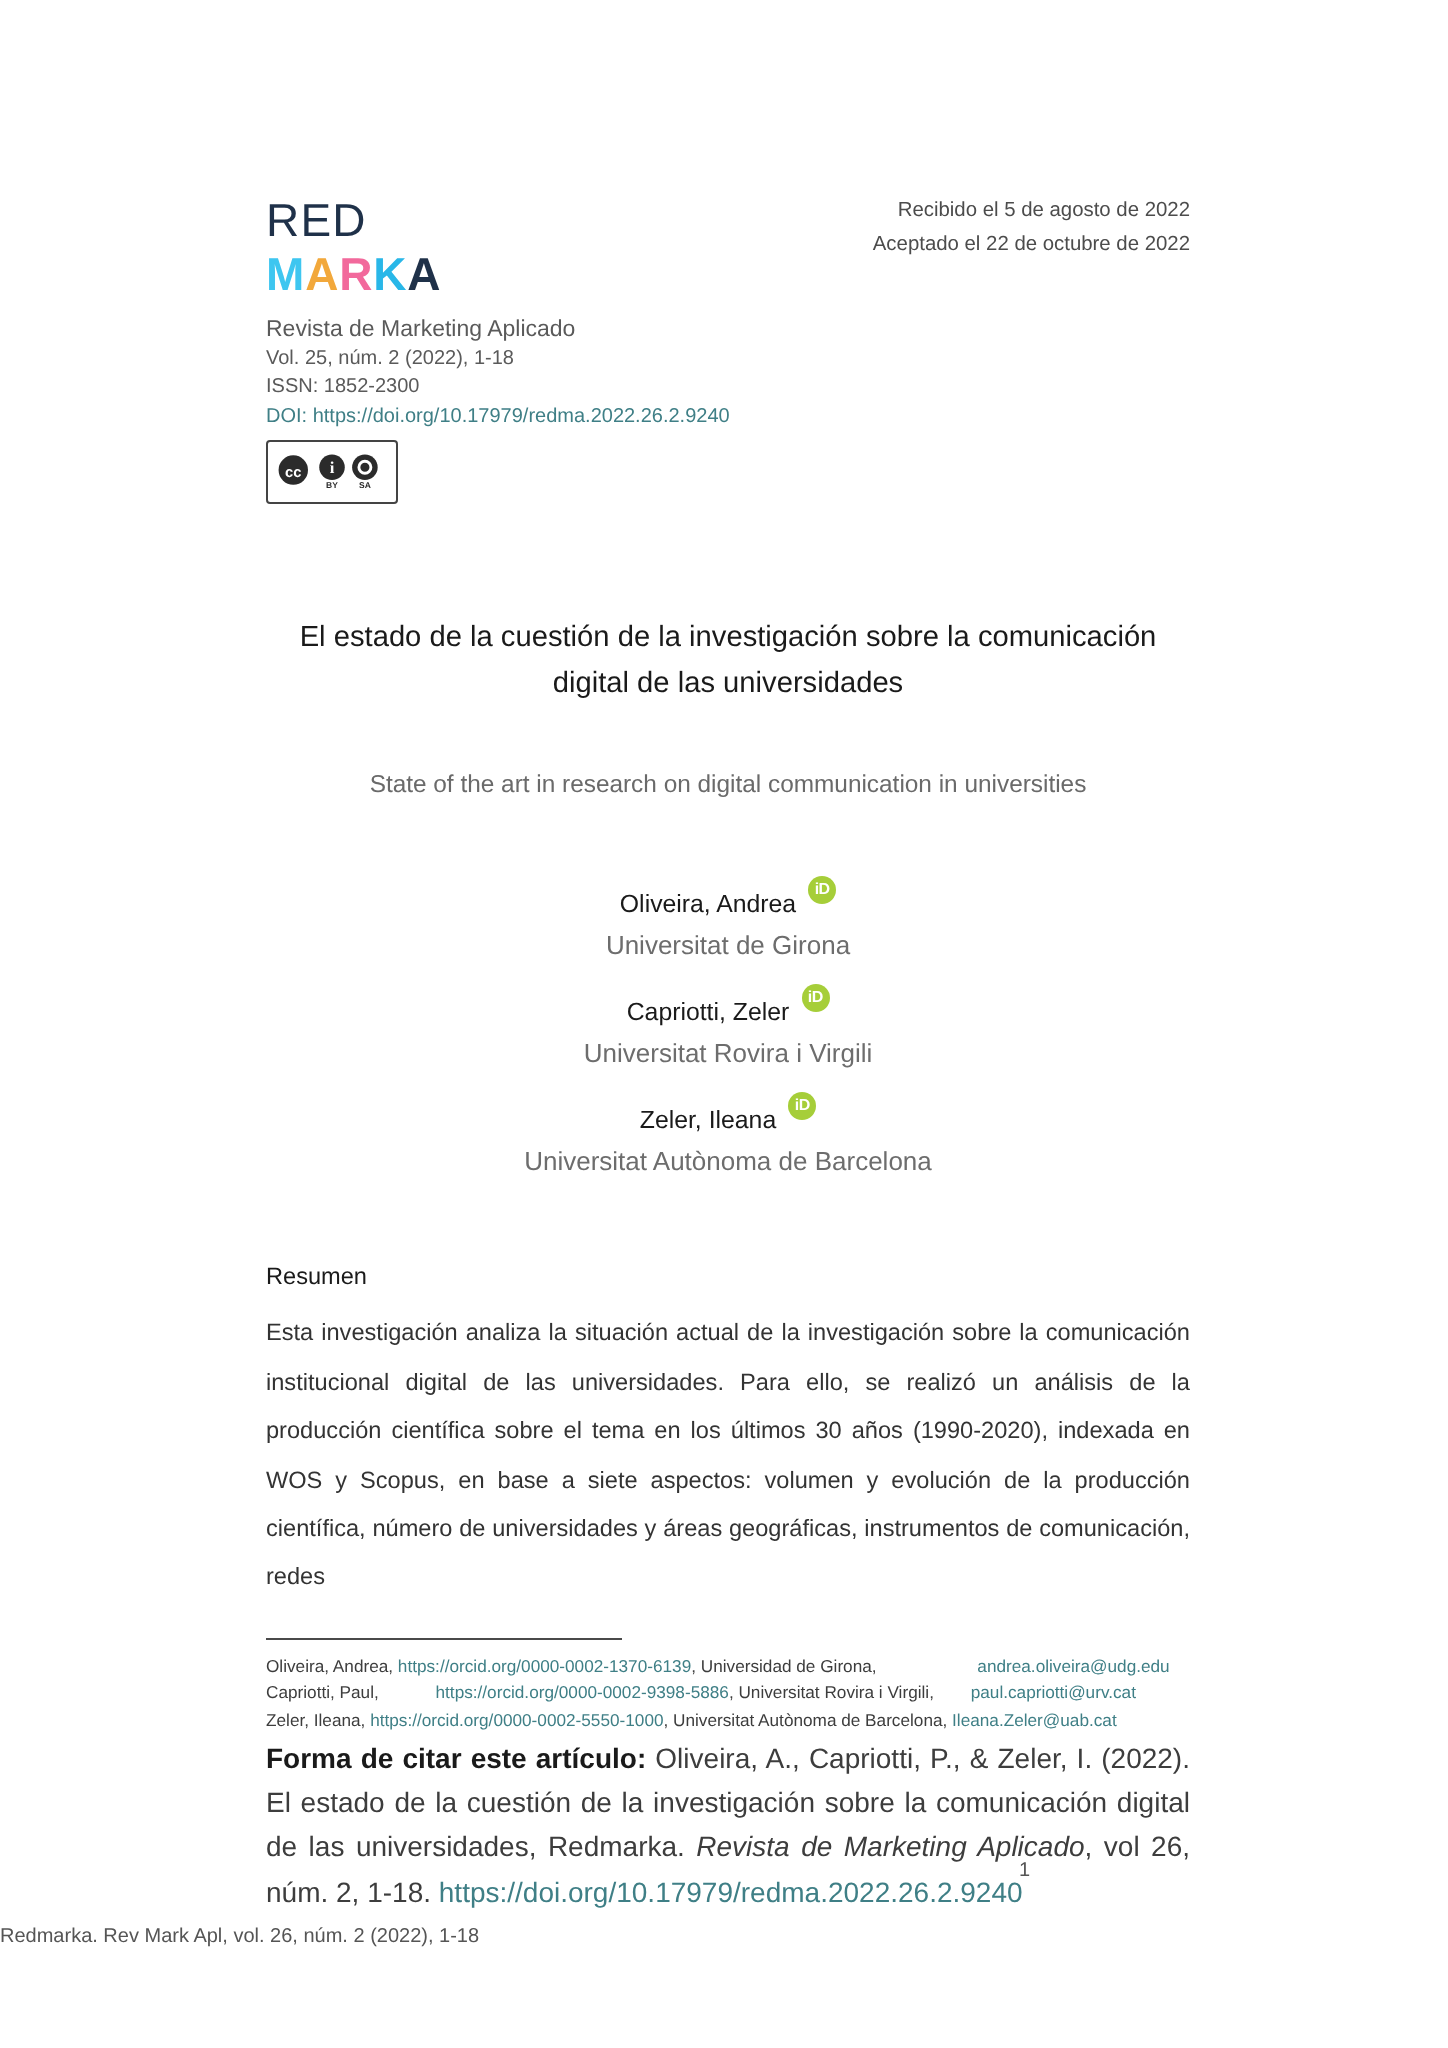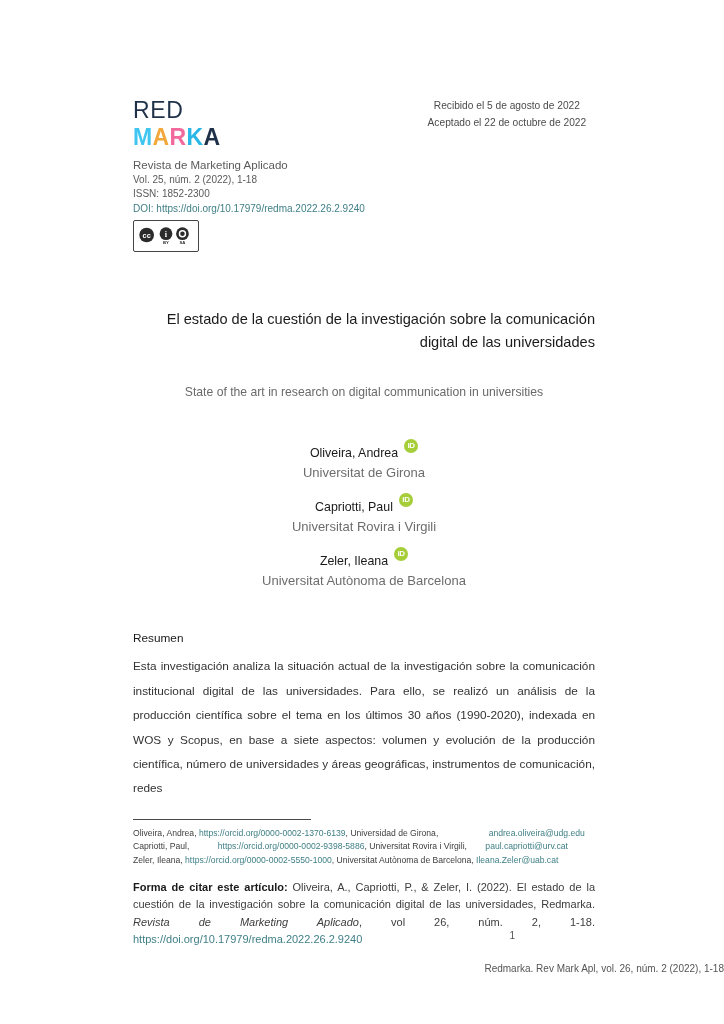--- a/index.html
+++ b/index.html
@@ -62,21 +62,21 @@
   .journal-line { font-size: 10px; color: #5a5a5a; line-height: 1.42; }
   .journal-line.doi { color: #3f7f86; }
 
   .head-row {
     display: flex;
     justify-content: space-between;
     align-items: flex-start;
   }
   .head-left { width: 300px; }
   .head-right {
-    text-align: center;
+    text-align: right;
     font-size: 10.2px;
     color: #4c4c4c;
     line-height: 1.62;
     padding-top: 82px;
     width: 185px;
   }
 
   
   .cc-badge {
     margin-top: 4px;
@@ -90,21 +90,21 @@
     padding: 15px 2px;
     box-sizing: border-box;
   }
   .cc-badge svg { display: block; }
 
   
   .title-es {
     margin-top: 56px;
     font-size: 14.6px;
     line-height: 1.62;
-    text-align: right;
+    text-align: center;
     color: #1a1a1a;
     font-weight: 400;
   }
   .title-en {
     margin-top: 28px;
     font-size: 12.2px;
     line-height: 1.5;
     text-align: center;
     color: #6a6a6a;
     font-weight: 400;
@@ -164,43 +164,42 @@
   }
   .footnotes {
     margin-top: 7px;
     font-size: 8.6px;
     line-height: 1.58;
     color: #3d3d3d;
     text-align: justify;
   }
   .footnotes .lnk { color: #3f7f86; }
   .cite-block {
-    margin-top: 11px;
-    font-size: 11px;
+    font-size: 14px;
     line-height: 1.6;
     color: #3d3d3d;
     text-align: justify;
   }
   .cite-block b { color: #1a1a1a; }
   .cite-block i { font-style: italic; }
 
   
   .page-number {
     position: absolute;
     right: 133px;
     top: 914px;
     font-size: 10px;
     color: #555;
   }
   .page-footer {
     position: absolute;
     left: 0;
     top: 947px;
     width: 724px;
-    text-align: right;
+    text-align: left;
     font-size: 10px;
     color: #555;
   }
 </style>
 </head>
 <body>
 
 <div class="page">
   <div class="content">
 
@@ -248,21 +247,21 @@
       <div class="author-block">
         <div class="author-name">
           <span>Oliveira, Andrea</span>
           <span class="orcid">iD</span>
         </div>
         <div class="author-affil">Universitat de Girona</div>
       </div>
 
       <div class="author-block">
         <div class="author-name">
-          <span>Capriotti, Paul</span>
+          <span>Capriotti, Zeler</span>
           <span class="orcid">iD</span>
         </div>
         <div class="author-affil">Universitat Rovira i Virgili</div>
       </div>
 
       <div class="author-block">
         <div class="author-name">
           <span>Zeler, Ileana</span>
           <span class="orcid">iD</span>
         </div>

